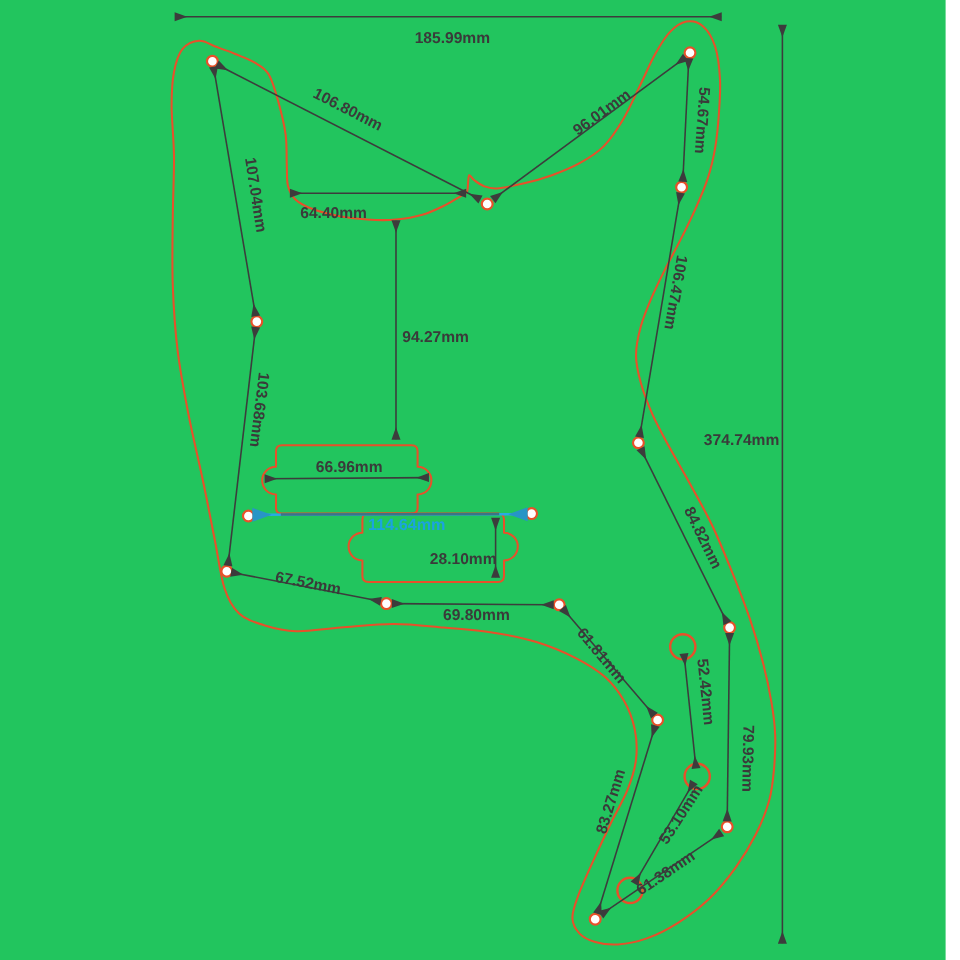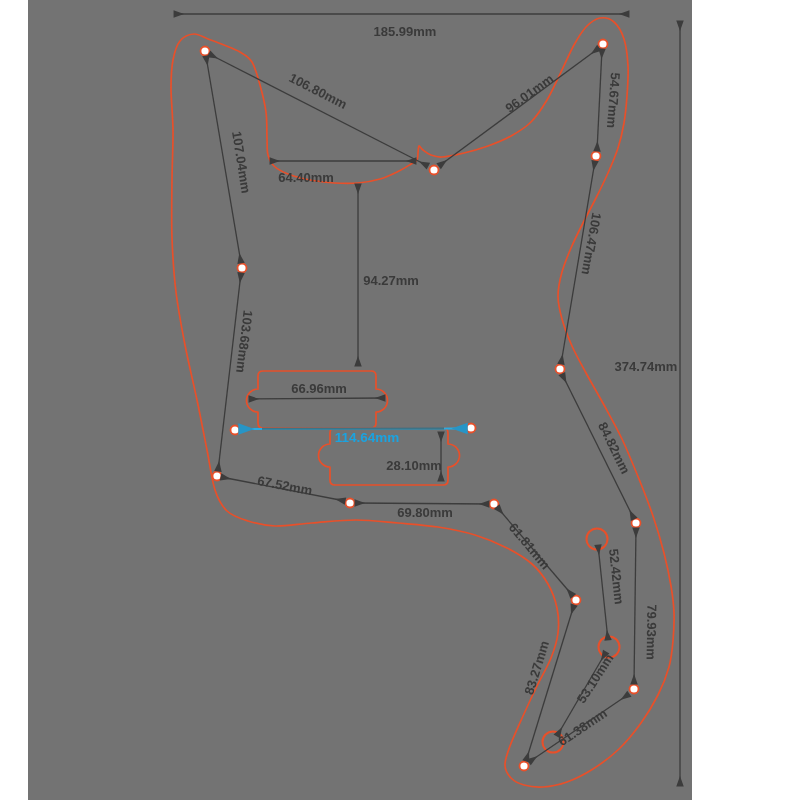--- a/index.html
+++ b/index.html
@@ -1,16 +1,16 @@
 <!DOCTYPE html>
 <html><head>
 <meta charset="utf-8">
 <style>
   html,body{margin:0;padding:0;background:#ffffff;}
-  .stage{width:664px;height:800px;position:relative;background:#737373;overflow:hidden;margin-left:28px;}
+  .stage{width:788px;height:800px;position:relative;background:#22c55e;overflow:hidden;}
   svg{display:block;}
   text.dim{font-family:"Liberation Sans","DejaVu Sans",sans-serif;font-size:13px;font-weight:600;fill:#3a3a3a;}
   text.dim-cyan{font-family:"Liberation Sans","DejaVu Sans",sans-serif;font-size:13.5px;font-weight:700;fill:#1ba3e0;}
   .dimline{stroke:#3c3c3c;stroke-width:1.3;fill:none;}
   .outline{stroke:#e8502a;stroke-width:1.7;fill:none;stroke-linejoin:round;}
   .hole{stroke:#e8502a;stroke-width:1.8;fill:#ffffff;}
   .bighole{stroke:#e8502a;stroke-width:2;fill:none;}
 </style>
 </head>
 <body>

